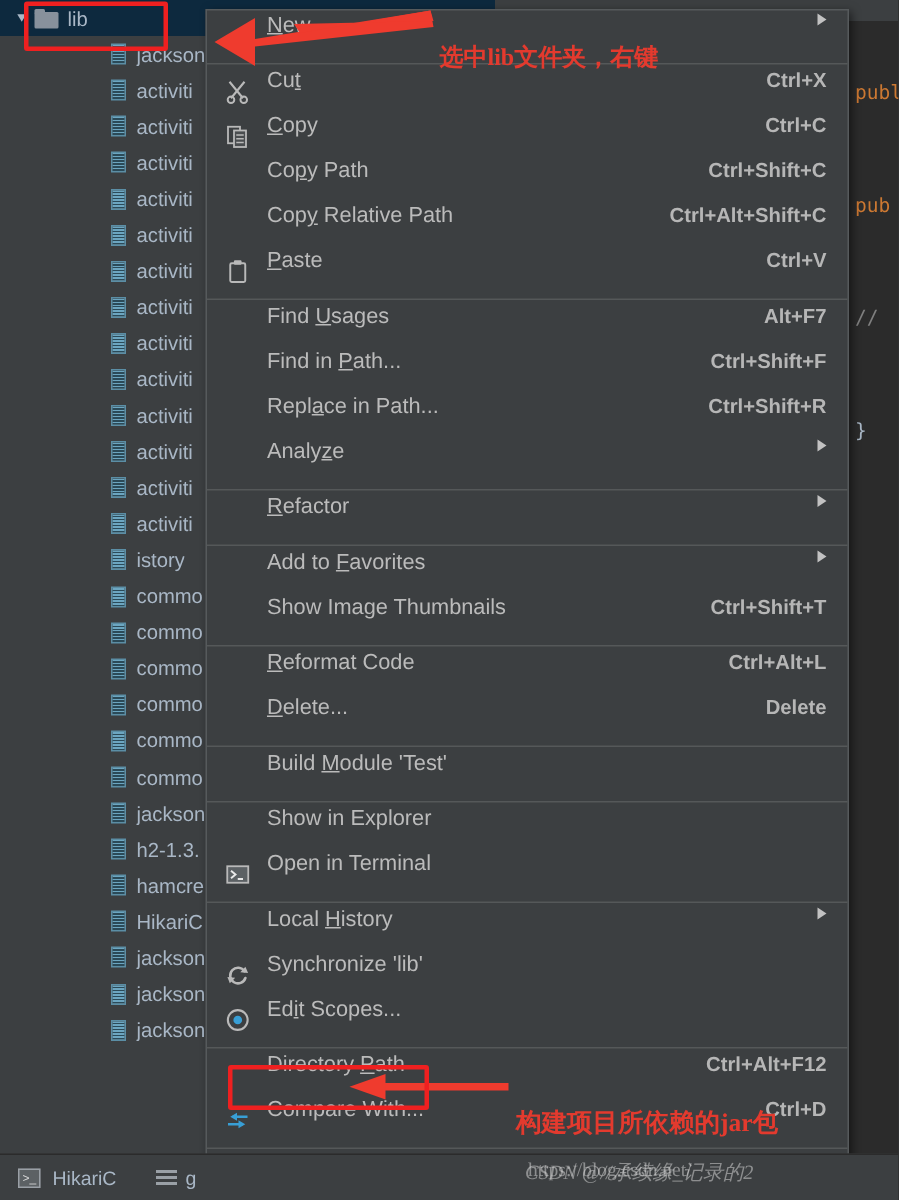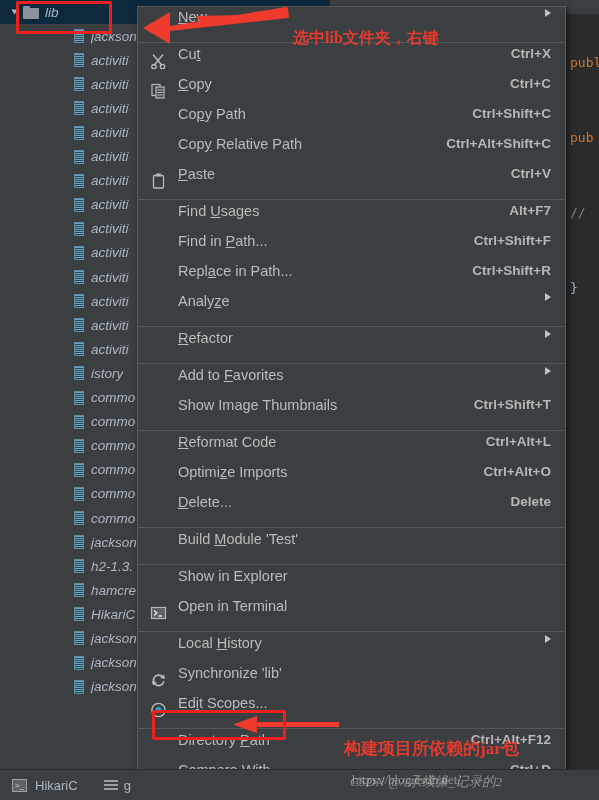--- a/index.html
+++ b/index.html
@@ -112,21 +112,20 @@
     background:
       repeating-linear-gradient(to bottom,
         #6ca6c1 0px, #6ca6c1 1px,
         #2b4a58 1px, #2b4a58 2px);
     border: 1px solid #5b8ea5;
     box-sizing: border-box;
   }
   .tree-label {
     overflow: hidden;
     text-overflow: clip;
-    font-style: italic;
   }
 
   
   .ctx-menu {
     position: absolute;
     left: 137px; top: 6px;
     width: 429px;
     background: #3c3f41;
     border: 1px solid #565a5c;
     box-sizing: border-box;
@@ -463,24 +462,20 @@
         <div class="mi">
           <span class="mi-label">Show Image Thumbnails</span>
           <span class="mi-accel">Ctrl+Shift+T</span>
         </div>
         <div class="sep"></div>
         <div class="mi">
           <span class="mi-label"><span class="ul">R</span>eformat Code</span>
           <span class="mi-accel">Ctrl+Alt+L</span>
         </div>
         <div class="mi">
-          <span class="mi-label">Optimi<span class="ul">z</span>e Imports</span>
-          <span class="mi-accel">Ctrl+Alt+O</span>
-        </div>
-        <div class="mi">
           <span class="mi-label"><span class="ul">D</span>elete...</span>
           <span class="mi-accel">Delete</span>
         </div>
         <div class="sep"></div>
         <div class="mi">
           <span class="mi-label">Build <span class="ul">M</span>odule 'Test'</span>
         </div>
         <div class="sep"></div>
         <div class="mi">
           <span class="mi-label">Show in Explorer</span>

